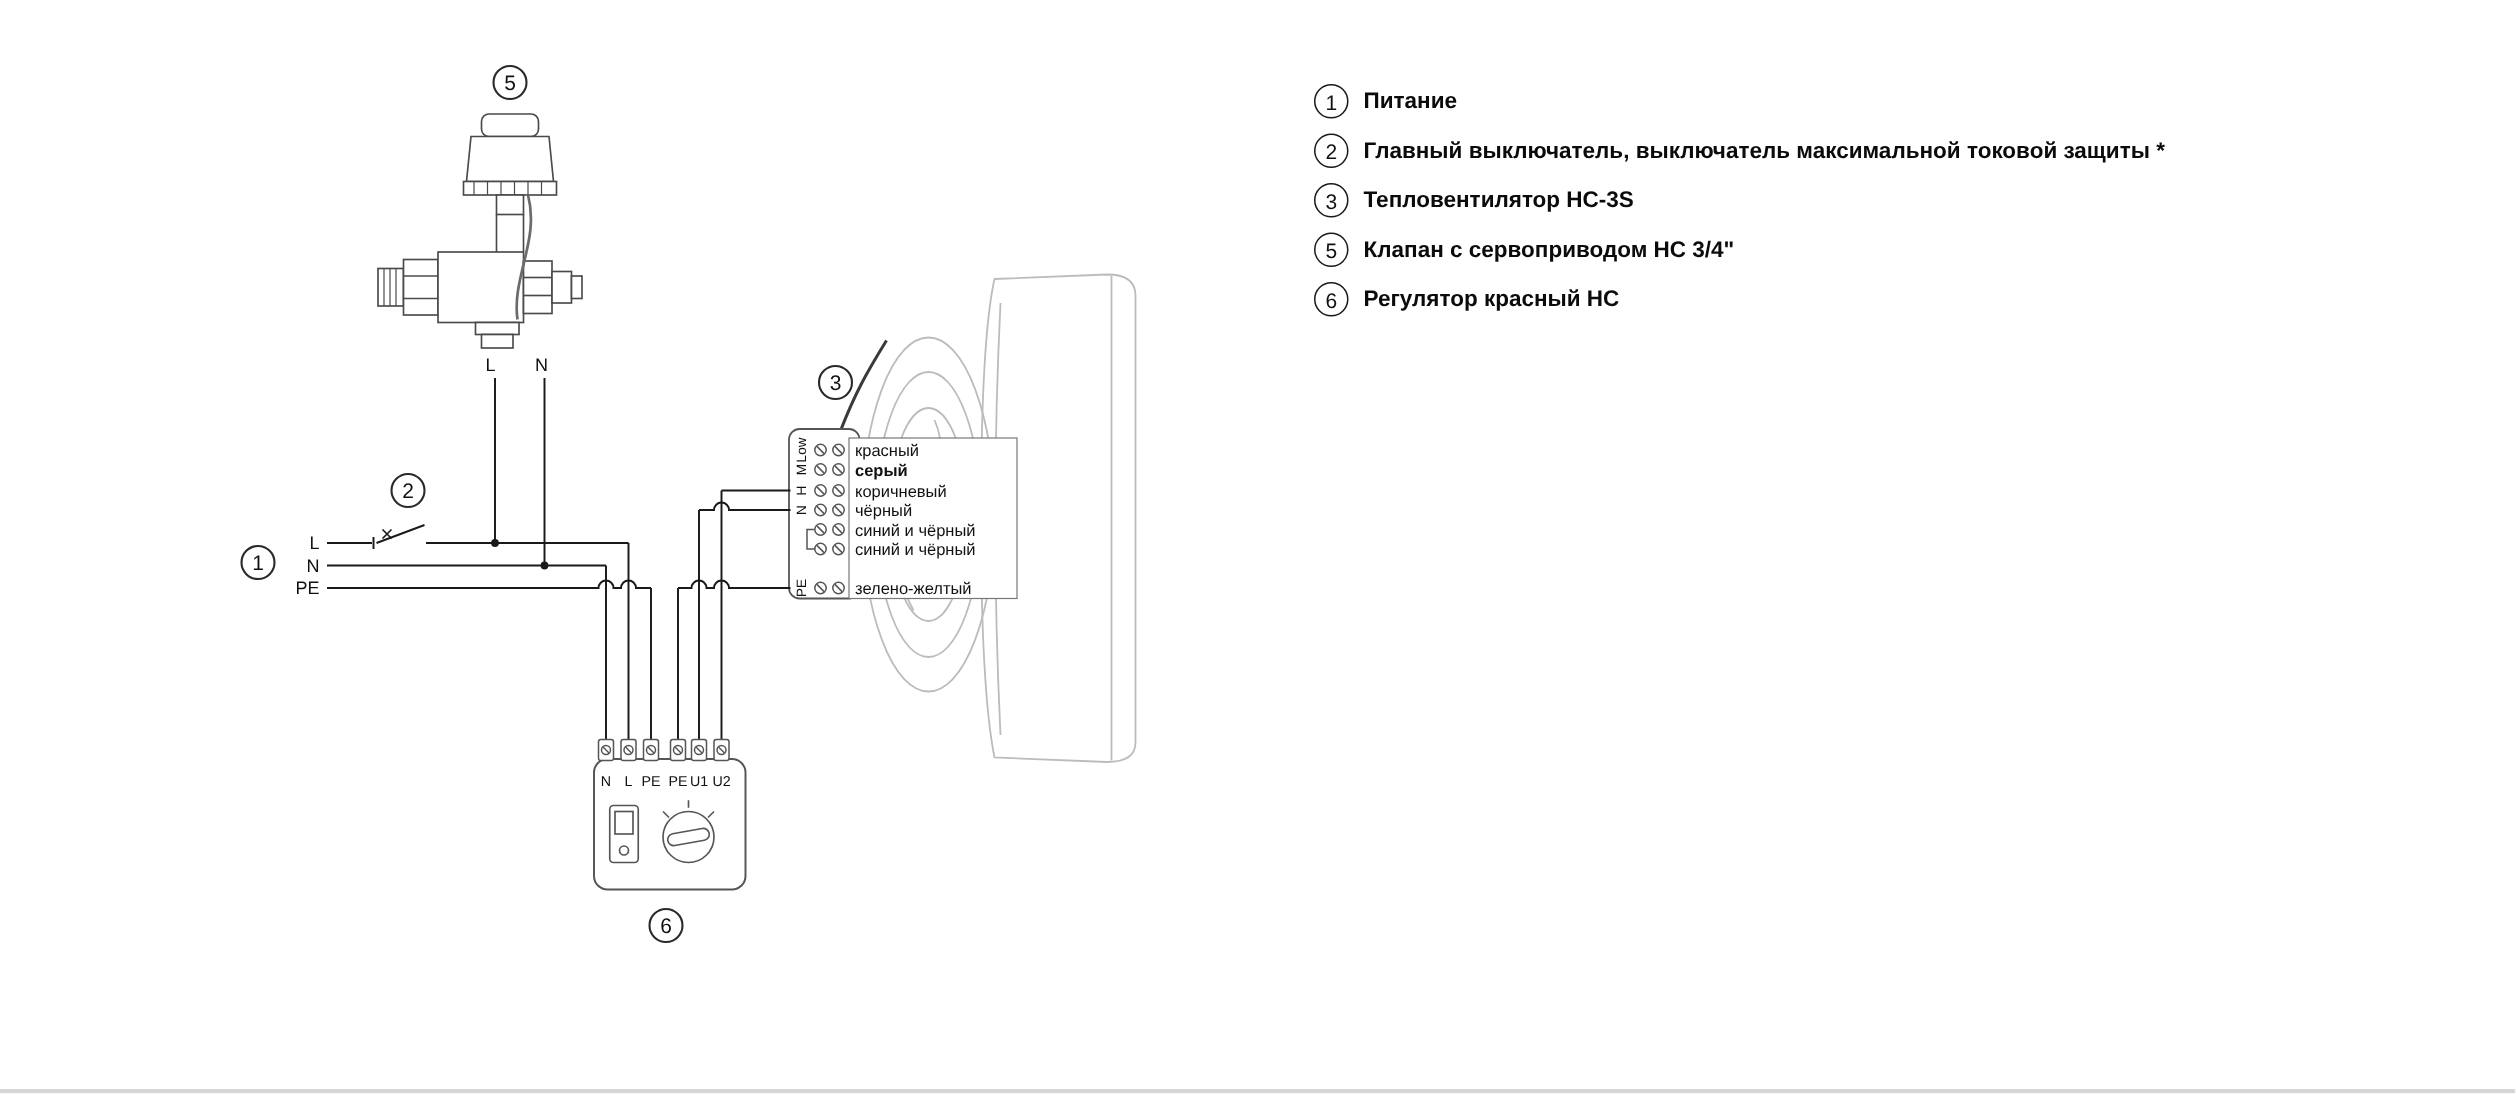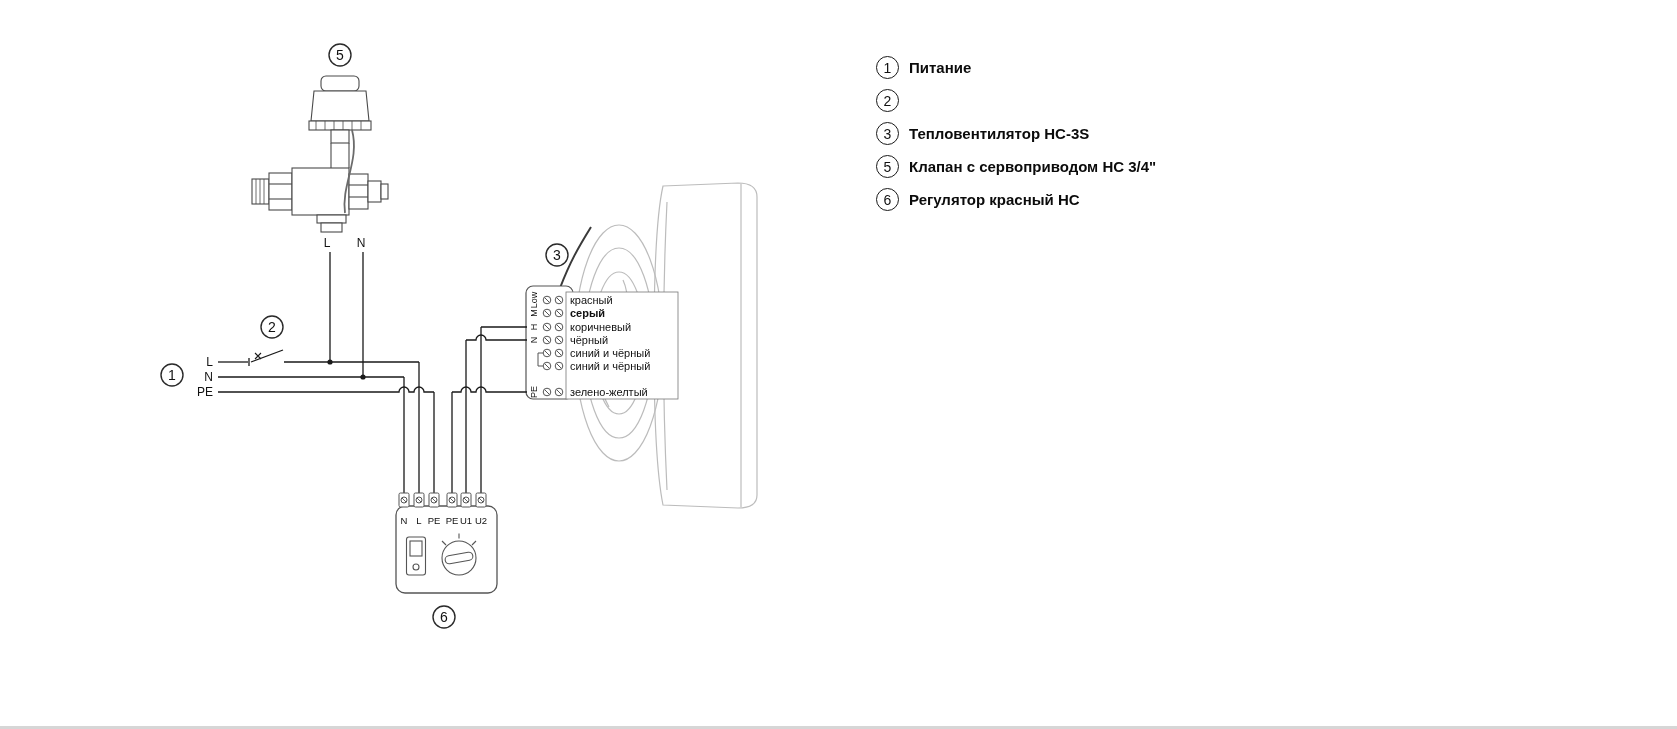--- a/index.html
+++ b/index.html
@@ -218,20 +218,21 @@
     </g>
   </svg>
 
   <div class="legend">
     <div class="legend-row">
       <span class="lg-circle">1</span>
       <span class="lg-label">Питание</span>
     </div>
     <div class="legend-row">
       <span class="lg-circle">2</span>
+      <span class="lg-label">Главный выключатель, выключатель максимальной токовой защиты  *</span>
     </div>
     <div class="legend-row">
       <span class="lg-circle">3</span>
       <span class="lg-label">Тепловентилятор НС-3S</span>
     </div>
     <div class="legend-row">
       <span class="lg-circle">5</span>
       <span class="lg-label">Клапан с сервоприводом  НС 3/4"</span>
     </div>
     <div class="legend-row">

